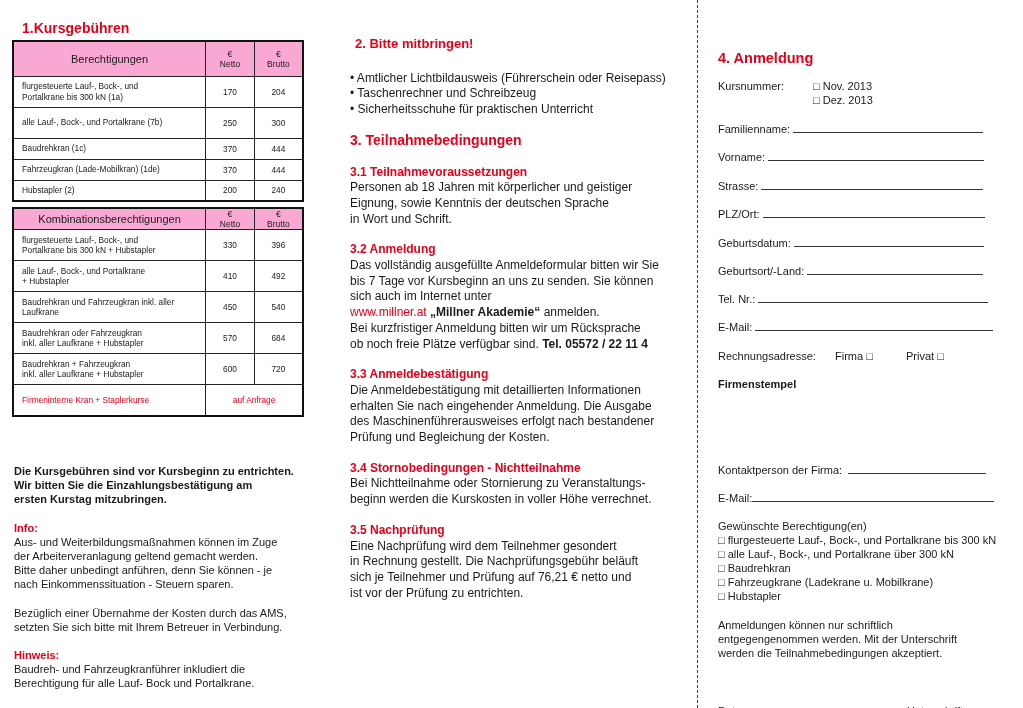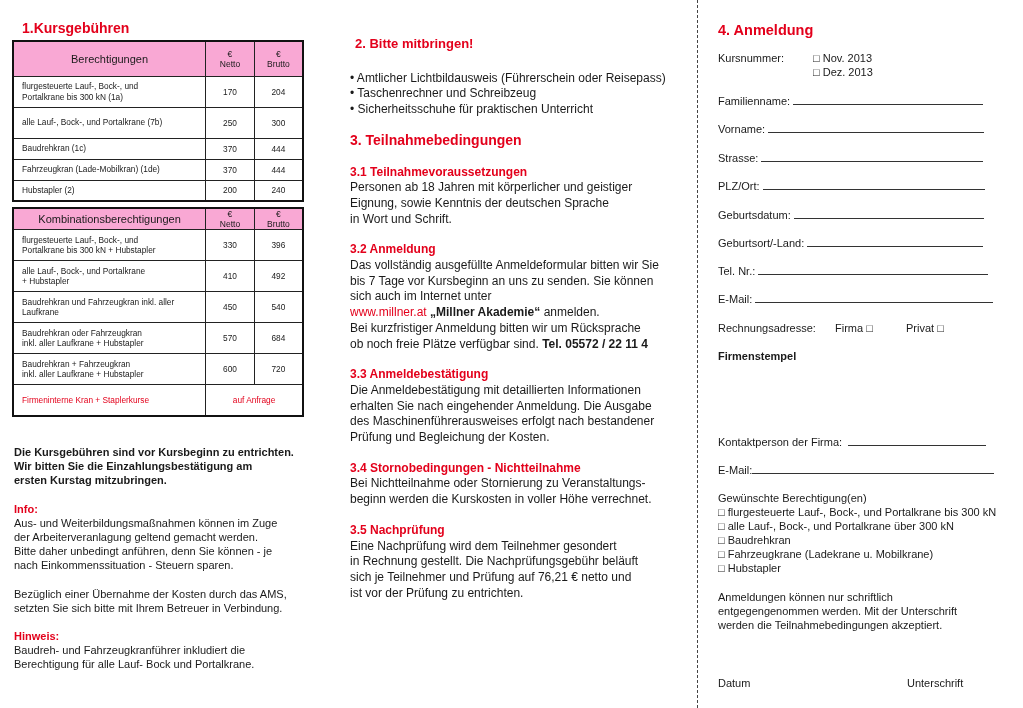--- a/index.html
+++ b/index.html
@@ -32,21 +32,21 @@
   #table1 tr.head { height:35px; }
   #table1 tr.r2 { height:31px; }
   #table1 tr.r1 { height:31px; }
   #table1 tr.r3 { height:21px; }
   #table2 { top:207px; }
   #table2 tr.head { height:20px; }
   #table2 tr.rb { height:31px; }
   #table2 tr.rlast { height:31px; }
   td.red-cell { color:#e3001b; }
 
-  #notes { left:14px; top:445px; width:320px; font-size:11px; line-height:14.2px; }
+  #notes { left:14px; top:464px; width:320px; font-size:11px; line-height:14.2px; }
   #notes p { margin:0; }
   #notes .gap { height:14px; }
   #notes .bold { font-weight:bold; }
 
   
   #col2 { left:350px; top:36px; width:345px; font-size:12px; line-height:15.7px; }
   #col2 p { margin:0; }
   #bring-title { font-size:13px; font-weight:bold; color:#e3001b; margin-left:5px !important; }
   .list { margin-top:19px !important; }
   .h3 { font-size:14px; font-weight:bold; color:#e3001b; margin-top:15px !important; }
@@ -54,21 +54,21 @@
   .h4.first { margin-top:16px !important; }
   .link { color:#e3001b; }
   .b { font-weight:bold; }
 
   
   #divider { left:697px; top:0; width:0; height:708px; border-left:1.5px dashed #444; }
 
   
   #col3 { left:718px; top:22px; width:300px; font-size:11px; color:#1a1a1a; }
   #reg-title { font-size:14.5px; font-weight:bold; color:#e3001b; }
-  .row { position:absolute; left:0; white-space:nowrap; }
+  .row { position:absolute; left:0; white-space:nowrap;margin-top:28px; }
   .line { display:inline-block; border-bottom:1px solid #333; height:10px; vertical-align:baseline; margin-left:3px; }
 </style>
 </head>
 <body>
 
 <div class="abs" id="col1-title">1.Kursgebühren</div>
 
 <table class="fees" id="table1">
   <colgroup>
       <col class="c1">

